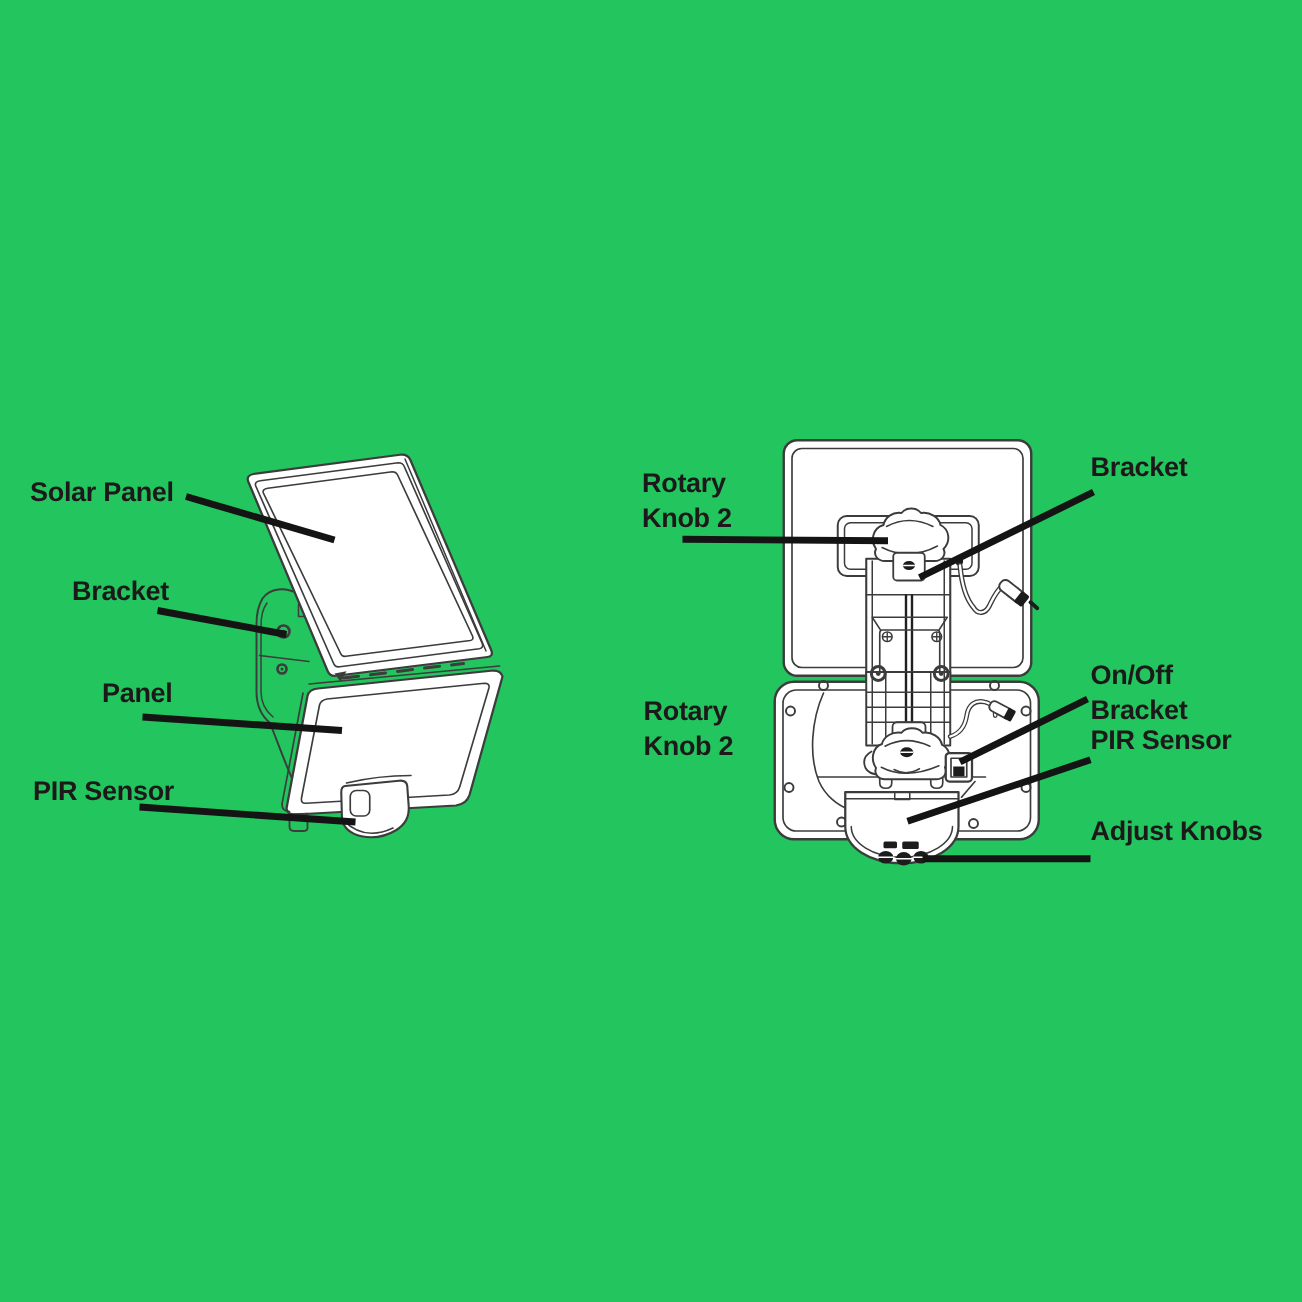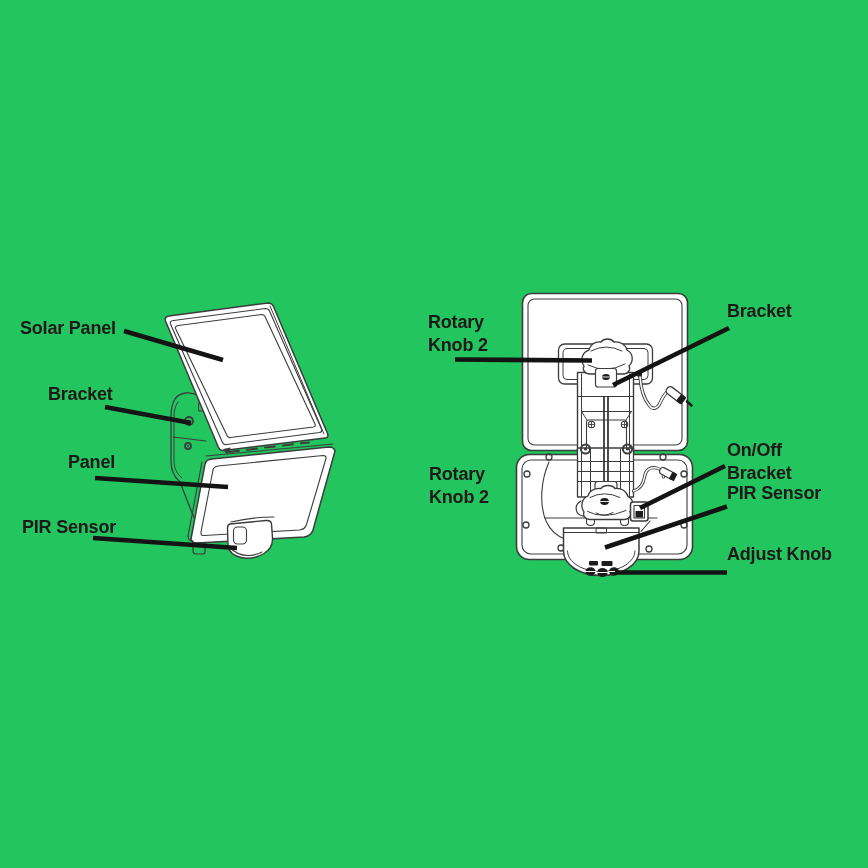--- a/index.html
+++ b/index.html
@@ -232,15 +232,15 @@
   <span>Bracket</span>
 </div>
 
 <div class="label" style="left:429px;top:463px">
   <span>Rotary</span>
   <span>Knob 2</span>
 </div>
 
 <div class="label" style="left:727px;top:482px">PIR Sensor</div>
 
-<div class="label" style="left:727px;top:543px">Adjust Knob</div>
+<div class="label" style="left:727px;top:543px">Adjust Knobs</div>
 
 </div>
 
 </body></html>

